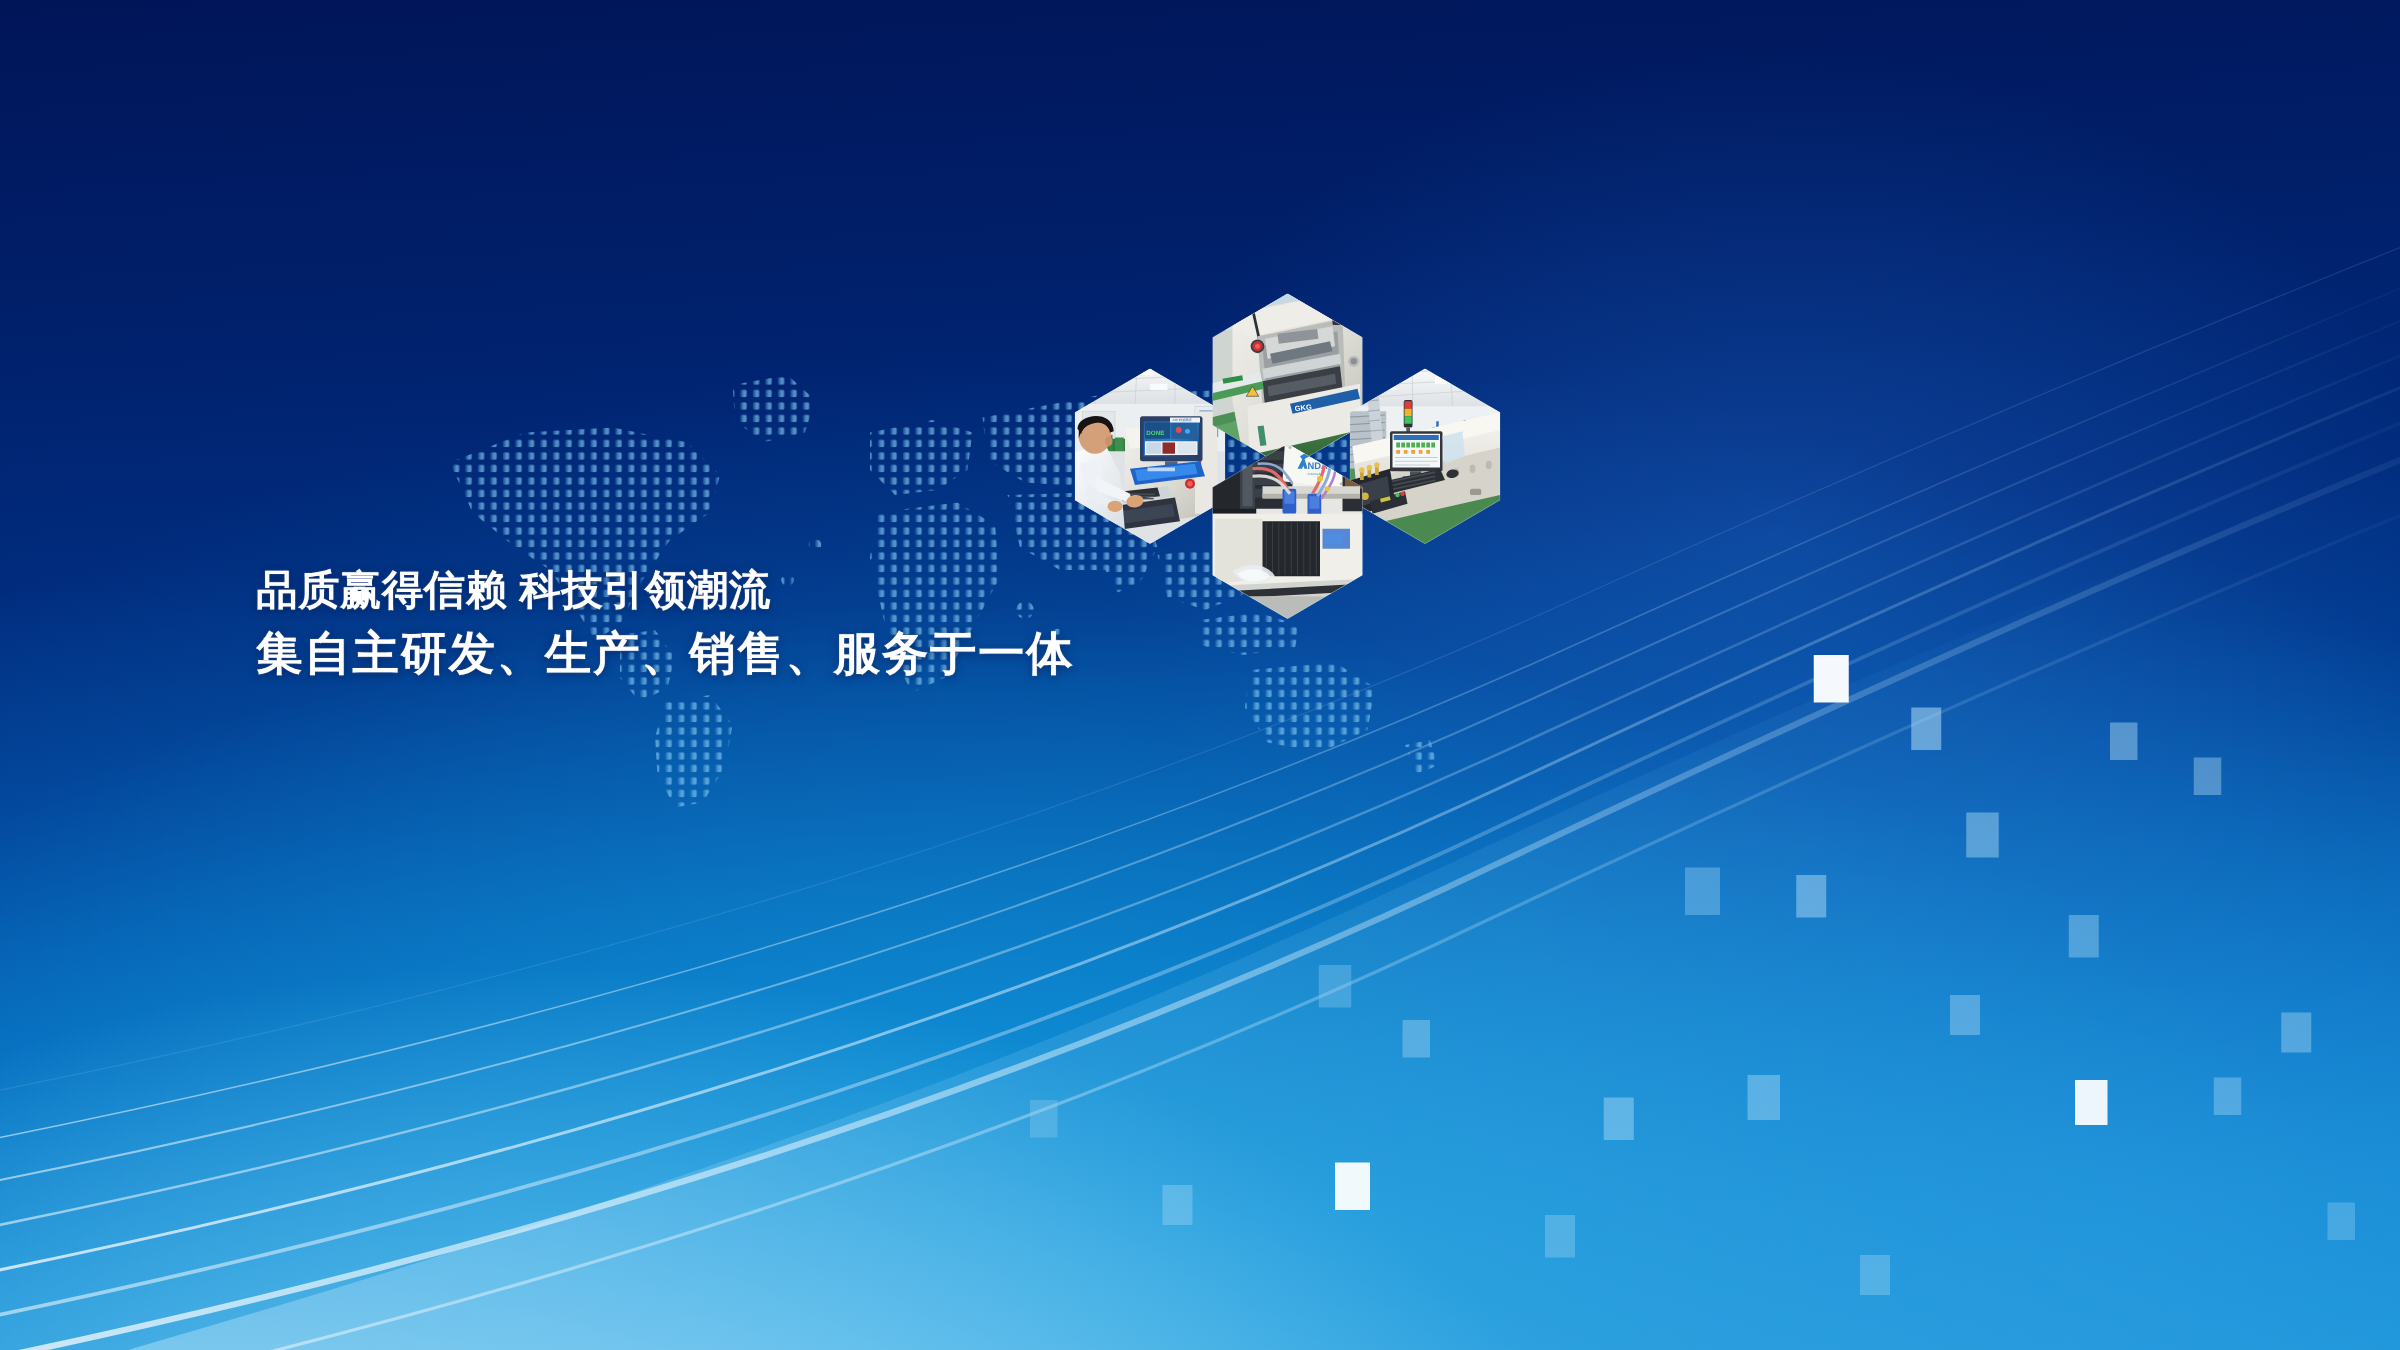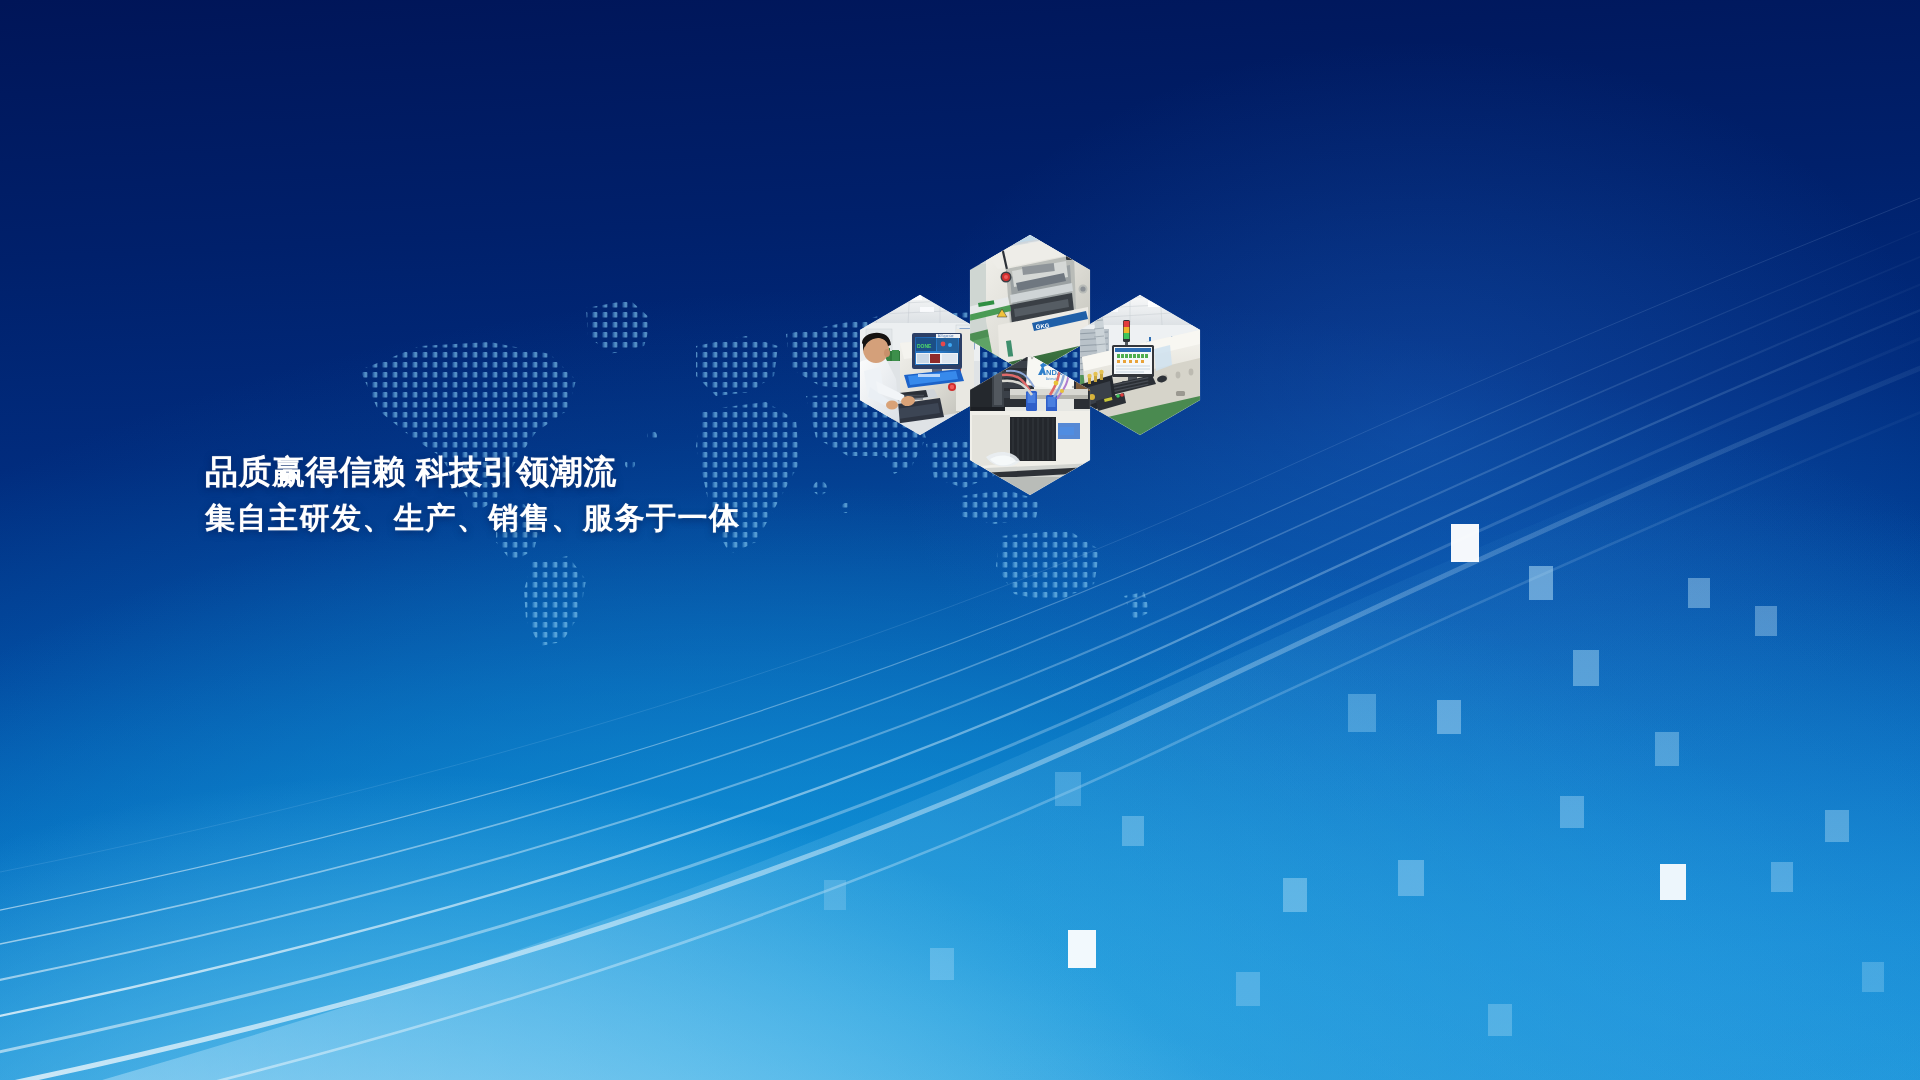--- a/index.html
+++ b/index.html
@@ -72,21 +72,21 @@
     white-space:nowrap;
     text-shadow:0 2px 7px rgba(0,18,70,0.55), 0 0 1px rgba(255,255,255,0.5);
   }
   .line-1 {
     font-size:33px;
     letter-spacing:0.5px;
     line-height:1.22;
     margin-bottom:8px;
   }
   .line-2 {
-    font-size:30px;
+    font-size:37px;
     letter-spacing:1.5px;
     line-height:1.22;
   }
 
   
   .hexcluster { position:absolute; left:860px; top:225px; width:600px; height:410px; }
   .hexcluster svg { width:100%; height:100%; display:block; overflow:visible; }
 
   
   .cap { font-family:"Liberation Sans",sans-serif; }

